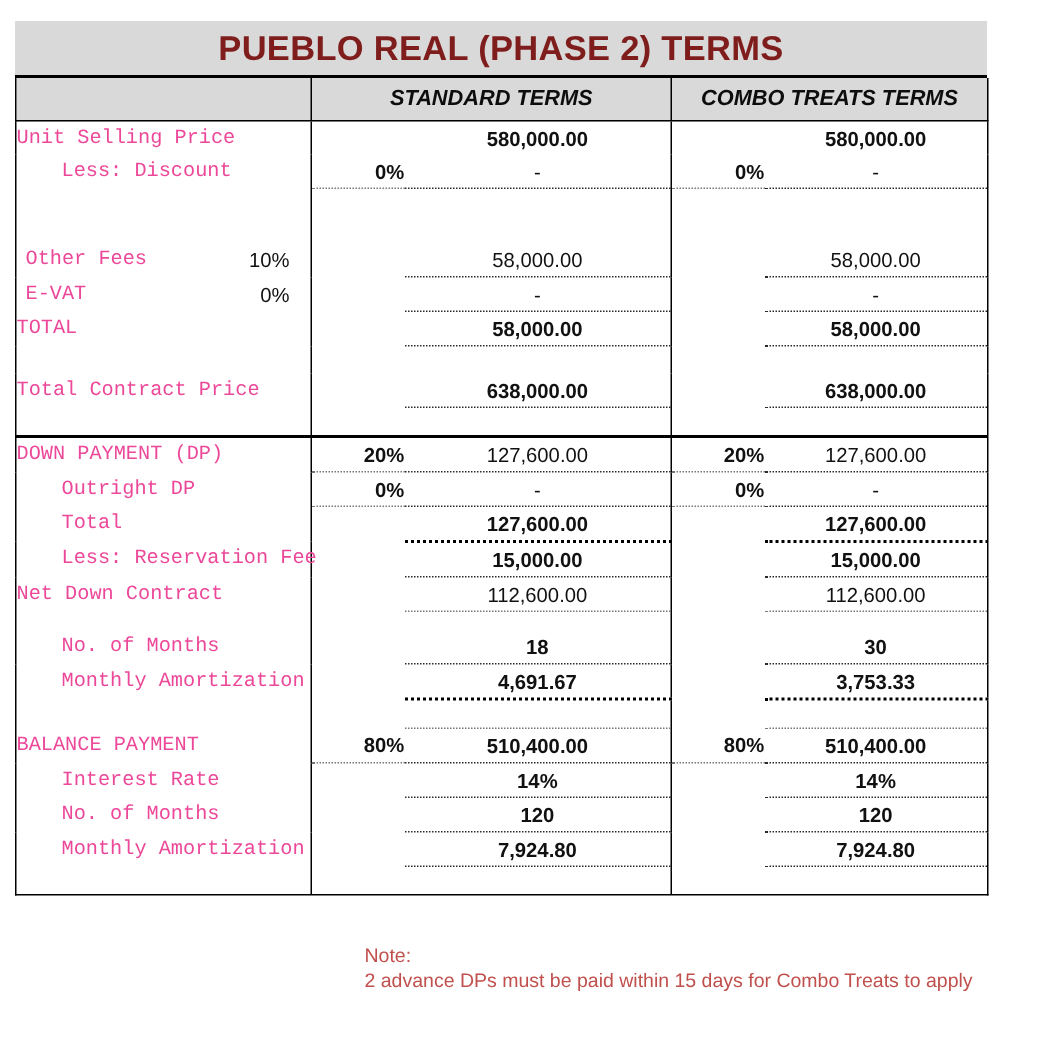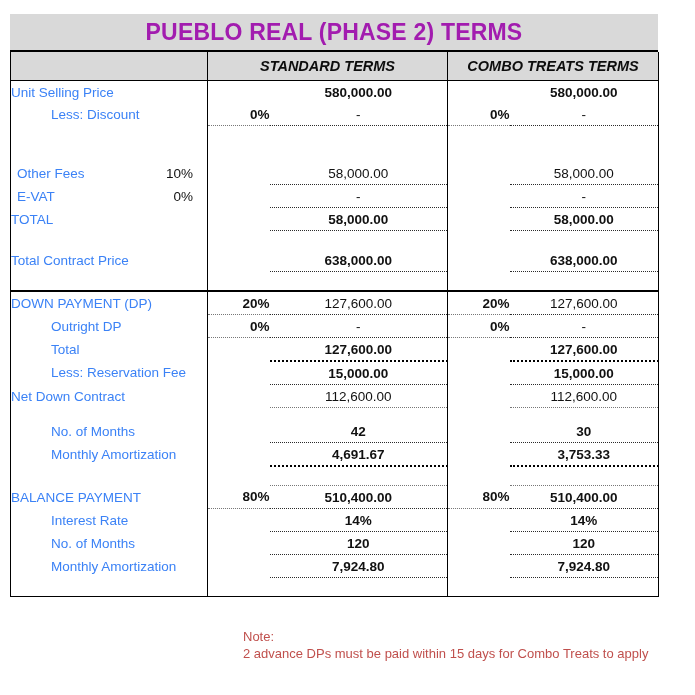--- a/index.html
+++ b/index.html
@@ -29,21 +29,21 @@
     background: #d9d9d9;
     display: flex;
     align-items: center;
     justify-content: center;
     border-bottom: 2px solid #000000;
   }
   .title-band .title-text {
     font-size: 23px;
     font-weight: bold;
     letter-spacing: 0.2px;
-    color: #a21caf;
+    color: #7f1d1d;
     white-space: nowrap;
     text-align: right;
   }
 
   
   table.terms {
     border-collapse: collapse;
     width: 648px;
     table-layout: fixed;
   }
@@ -78,23 +78,24 @@
   }
 
   
   tr.row td { height: 22px; font-size: 13.5px; }
   tr.spacer td { height: 18px; font-size: 13.5px; }
   tr.spacer-sm td { height: 12px; }
 
   .lbl {
     padding-left: 6px;
     white-space: nowrap;
-    color: #3b82f6;
-  }
-  .lbl.ind1 { padding-left: 40px; }
+    color: #ec4899;
+    font-family: Liberation Mono, monospace;
+  }
+  .lbl.ind1 { padding-left: 30px; }
 
   .lbl-wrap {
     display: flex;
     align-items: center;
     justify-content: space-between;
     padding-right: 14px;
   }
   .lbl-pct {
     font-size: 13.5px;
     color: #111111;
@@ -308,21 +309,21 @@
       <td class="frame-l"></td>
       <td class="vdiv-left"></td>
       <td></td>
       <td class="vdiv-left"></td>
       <td class="frame-r"></td>
     </tr>
 
     <tr class="row">
       <td class="lbl ind1 frame-l">No. of Months</td>
       <td class="pct vdiv-left"></td>
-      <td class="amt b dotted">42</td>
+      <td class="amt b dotted">18</td>
       <td class="pct vdiv-left"></td>
       <td class="amt b dotted frame-r">30</td>
     </tr>
 
     <tr class="row">
       <td class="lbl ind1 frame-l">Monthly Amortization</td>
       <td class="pct vdiv-left"></td>
       <td class="amt b dotted-dense">4,691.67</td>
       <td class="pct vdiv-left"></td>
       <td class="amt b dotted-dense frame-r">3,753.33</td>

